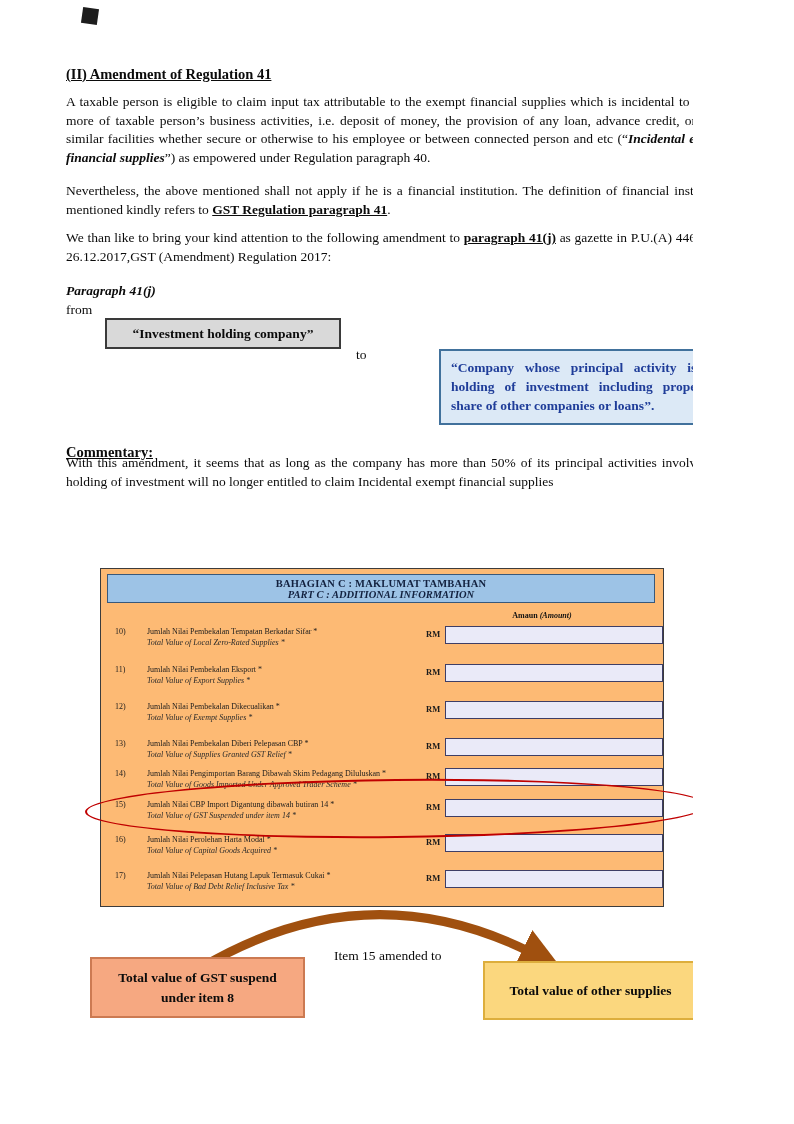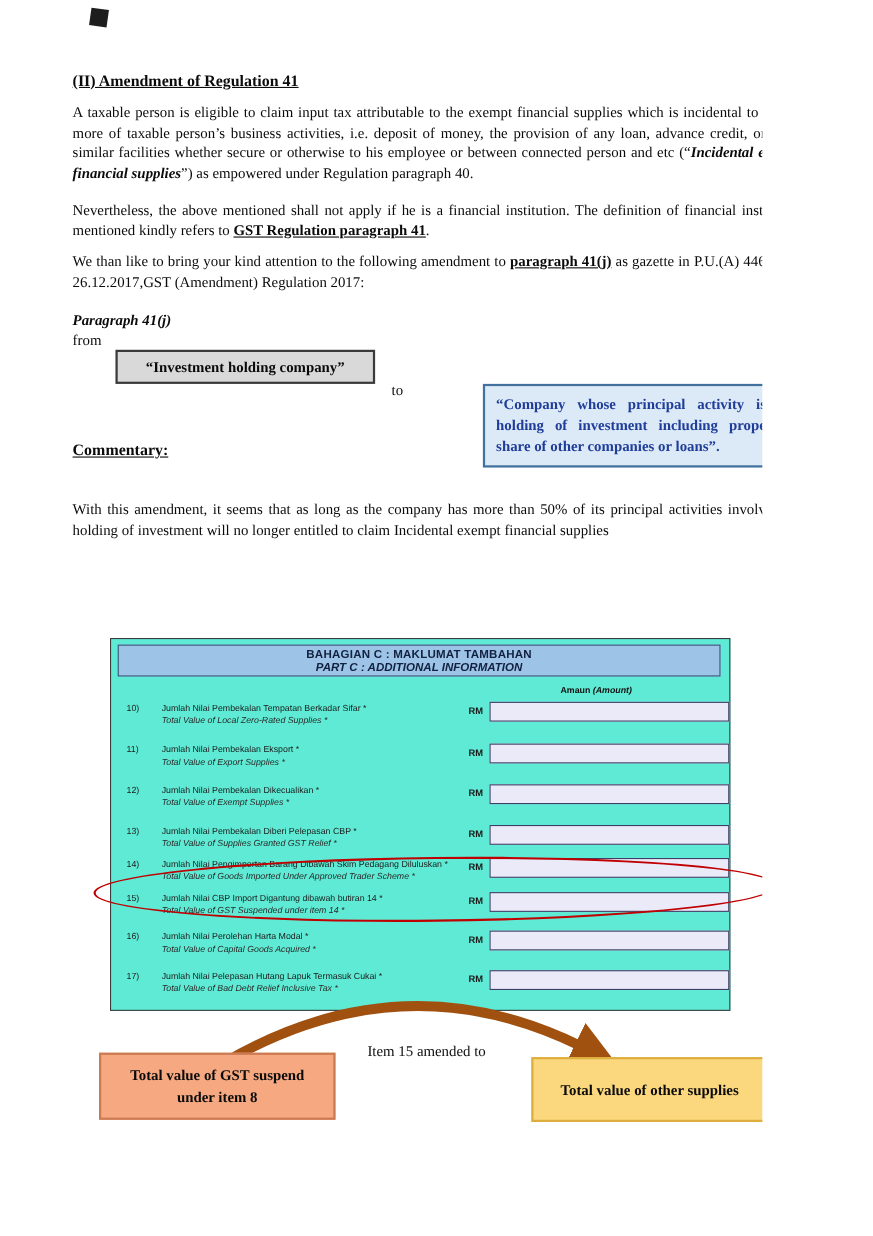--- a/index.html
+++ b/index.html
@@ -18,22 +18,22 @@
 
   .para-label{font-size:13.5px;font-weight:bold;font-style:italic;}
 
   .from-box{left:105px;top:318px;width:232px;height:27px;background:#d9d9d9;border:2px solid #3a3a3a;
             display:flex;align-items:center;justify-content:center;font-size:13.5px;font-weight:bold;}
   .to-label{left:356px;top:347px;font-size:13.5px;}
   .to-box{left:395px;top:349px;width:274px;background:#dce9f6;border:2px solid #41719c;padding:7px 10px 8px 10px;
           font-size:13.5px;font-weight:bold;color:#1f3d99;text-align:justify;line-height:19px;margin-left:44px;}
 
   
-  .form-panel{left:100px;top:568px;width:562px;height:337px;border:1px solid #3c3c3c;background:#5eead4;
-              font-family:Liberation Sans, sans-serif;margin-top:12px;}
+  .form-panel{left:100px;top:568px;width:562px;height:337px;border:1px solid #3c3c3c;background:#fdba74;
+              font-family:Liberation Serif, serif;}
   .form-band{position:absolute;left:6px;top:5px;width:546px;height:27px;background:#9dc3e6;border:1px solid #39587a;
              display:flex;flex-direction:column;align-items:center;justify-content:center;color:#12213f;}
   .form-band .t1{font-size:10.5px;font-weight:bold;letter-spacing:.2px;}
   .form-band .t2{font-size:10.5px;font-weight:bold;font-style:italic;}
   .amount-header{position:absolute;left:332px;top:42px;width:218px;text-align:center;font-size:8px;font-weight:bold;color:#111;}
   .amount-header .it{font-style:italic;}
   .form-row{position:absolute;left:12px;width:542px;height:22px;font-size:8px;color:#1c1c1c;}
   .row-num{position:absolute;left:2px;top:0;}
   .row-labels{position:absolute;left:34px;top:0;width:270px;line-height:10.5px;}
   .row-en{font-style:italic;color:#2a2a2a;}
@@ -70,21 +70,21 @@
 
   <div class="abs content-x para-label" style="top:283px">Paragraph 41(j)</div>
   <div class="abs content-x plain" style="top:302px">from</div>
 
   <div class="abs from-box">“Investment holding company”</div>
 
   <div class="abs to-label">to</div>
 
   <div class="abs to-box">“Company whose principal activity is the holding of investment including properties, share of other companies or loans”.</div>
 
-  <div class="abs content-x doc-h" style="top:402px">Commentary:</div>
+  <div class="abs content-x doc-h" style="top:444px">Commentary:</div>
 
   <p class="abs content-x para" style="top:454px">With this amendment, it seems that as long as the company has more than 50% of its principal activities involving in holding of investment will no longer entitled to claim Incidental exempt financial supplies</p>
 
 
   <div class="abs form-panel">
     <div class="form-band">
       <div class="t1">BAHAGIAN C : MAKLUMAT TAMBAHAN</div>
       <div class="t2">PART C : ADDITIONAL INFORMATION</div>
     </div>
 

